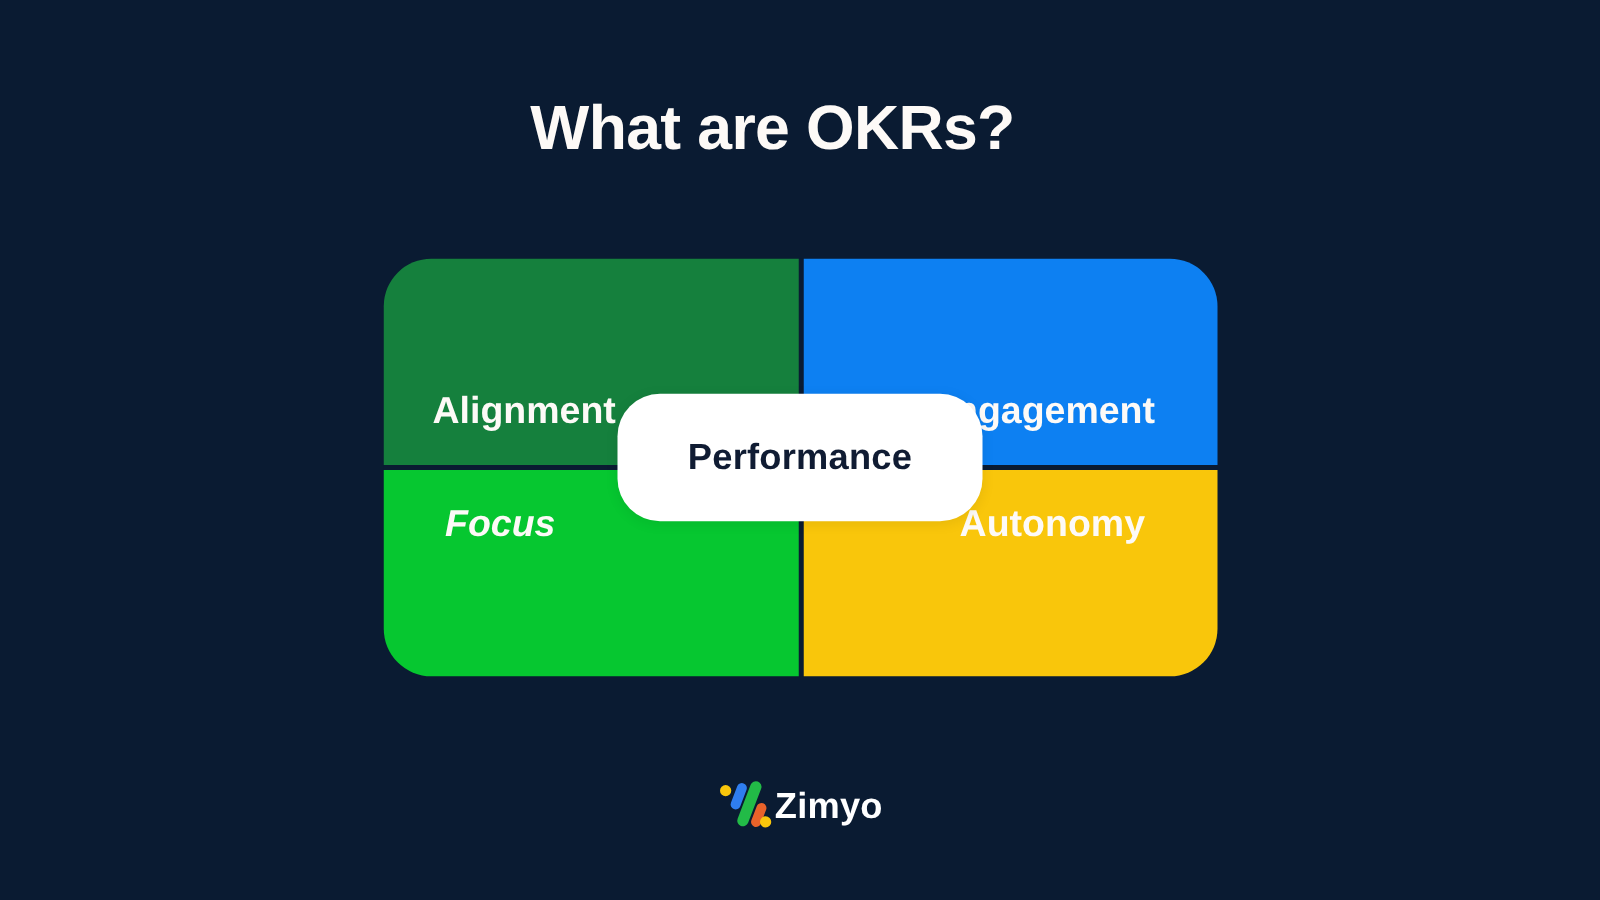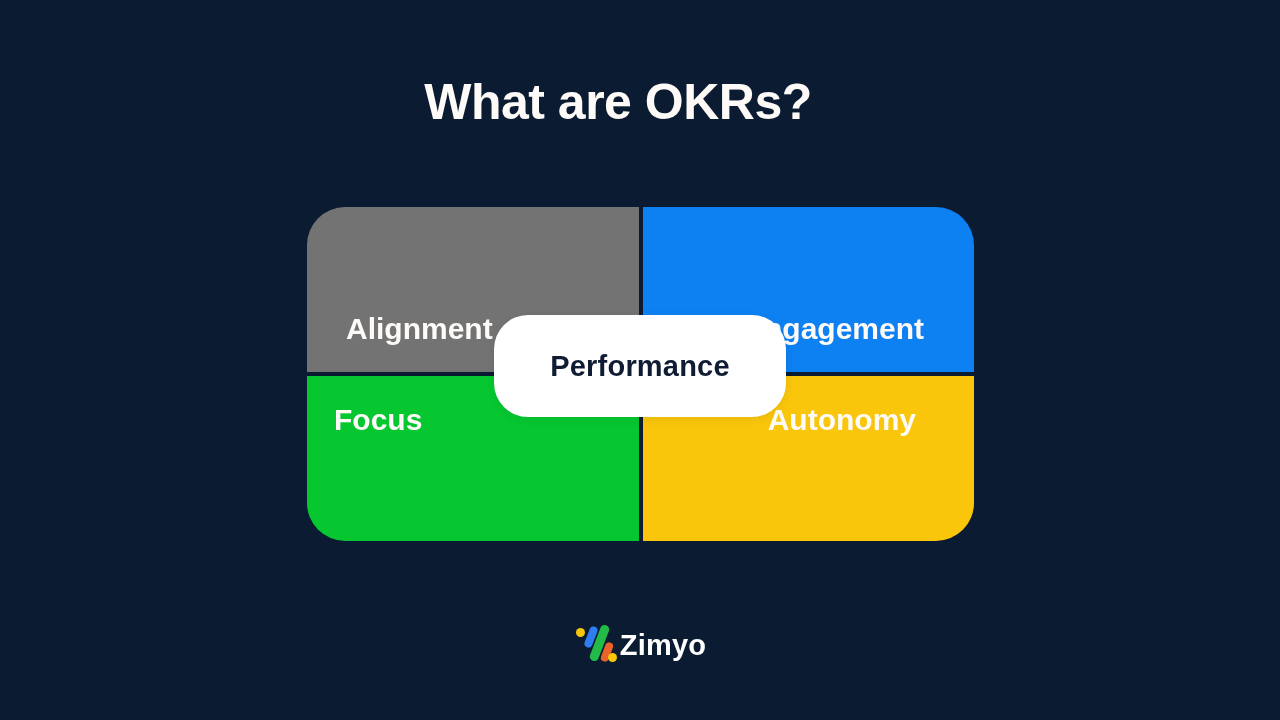--- a/index.html
+++ b/index.html
@@ -51,42 +51,43 @@
     overflow: hidden;
   }
   .cell-label {
     font-size: 30px;
     font-weight: bold;
     color: #fdfaf7;
     line-height: 34px;
     white-space: nowrap;
   }
   .cell.tl {
-    background: #737373;
+    background: #15803d;
     border-radius: 38px 0 0 0;
     justify-content: flex-start;
     padding-left: 39px;
     align-items: flex-end;
     padding-bottom: 26px;
   }
   .cell.tr {
     background: #0d80f2;
     border-radius: 0 38px 0 0;
     justify-content: flex-end;
     padding-right: 50px;
     align-items: flex-end;
     padding-bottom: 26px;
   }
   .cell.bl {
     background: #06c730;
     border-radius: 0 0 0 38px;
     justify-content: flex-start;
-    padding-left: 27px;
+    padding-left: 49px;
     align-items: flex-start;
     padding-top: 27px;
+    font-style: italic;
   }
   .cell.br {
     background: #f9c60b;
     border-radius: 0 0 38px 0;
     justify-content: flex-end;
     padding-right: 58px;
     align-items: flex-start;
     padding-top: 27px;
   }
 

